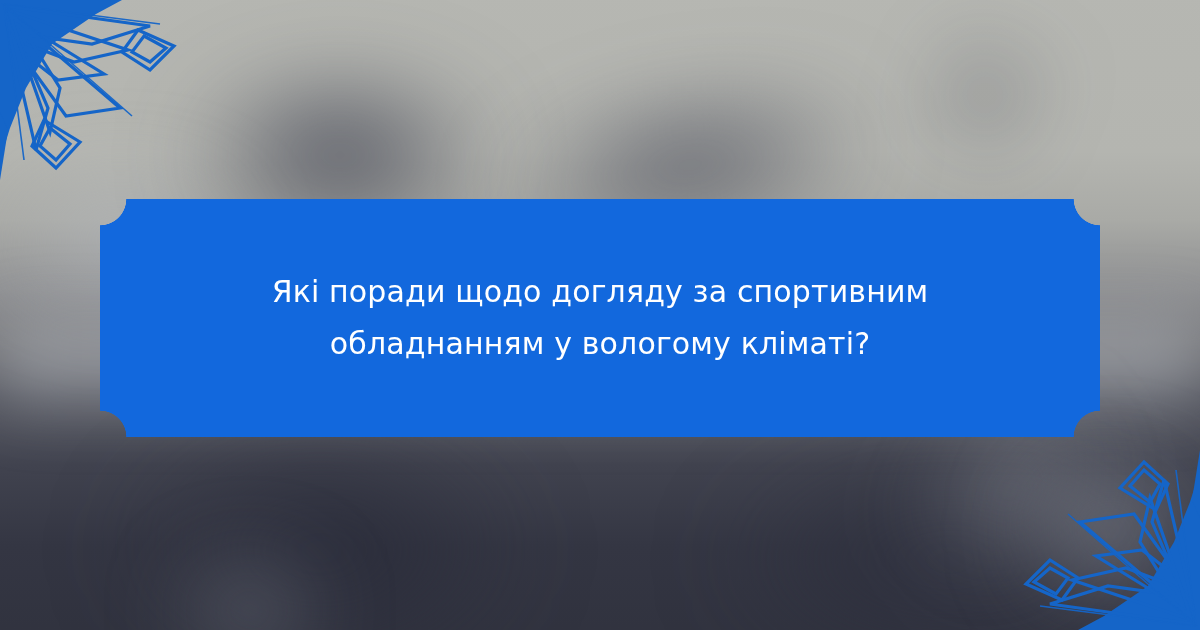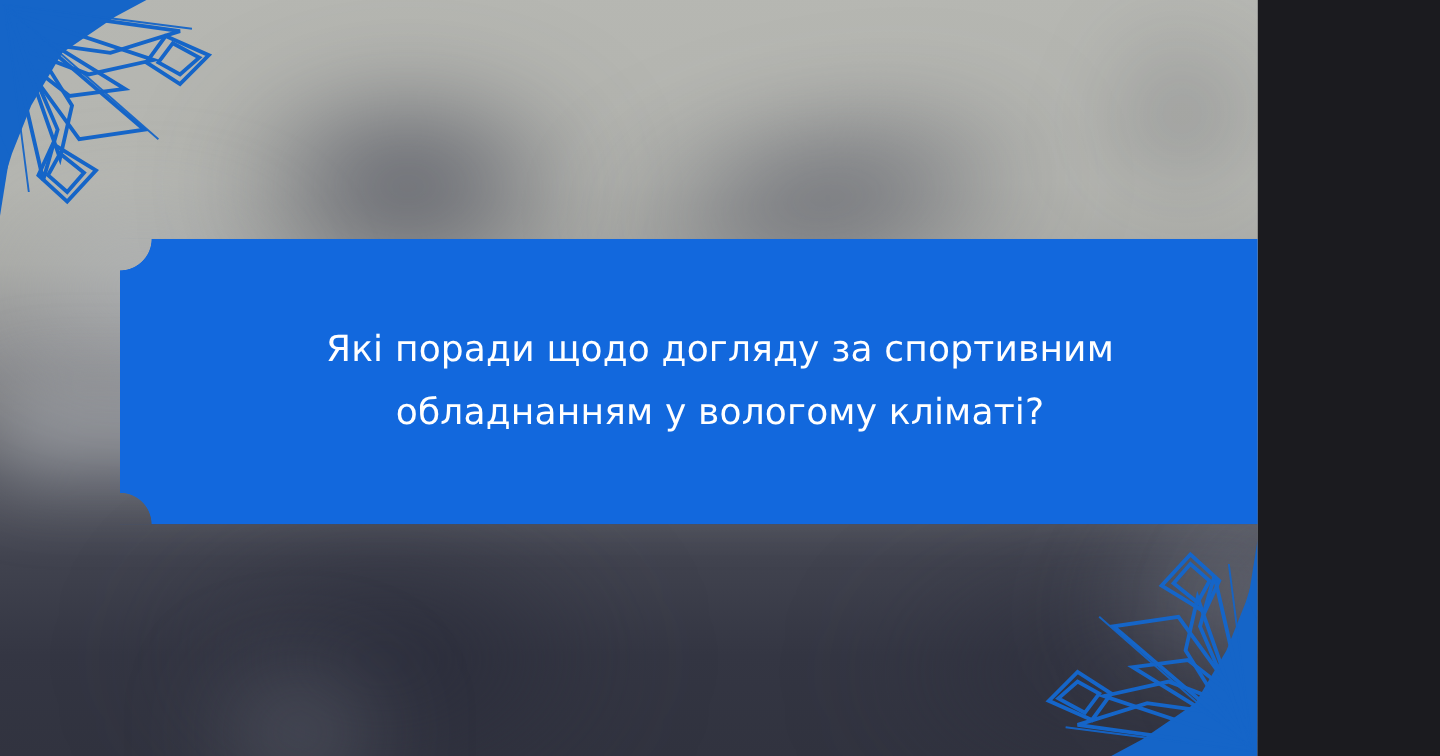--- a/index.html
+++ b/index.html
@@ -2,21 +2,21 @@
 <html><head>
 <meta charset="utf-8">
 <style>
   html, body {
     margin: 0;
     padding: 0;
     background: #1b1b1f;
   }
   #canvas {
     position: relative;
-    width: 1048px;
+    width: 1200px;
     height: 630px;
     overflow: hidden;
     font-family: "DejaVu Sans", "Liberation Sans", sans-serif;
     background: #9a9a98;
   }
 
   
   .bg-layer {
     position: absolute;
     inset: 0;

